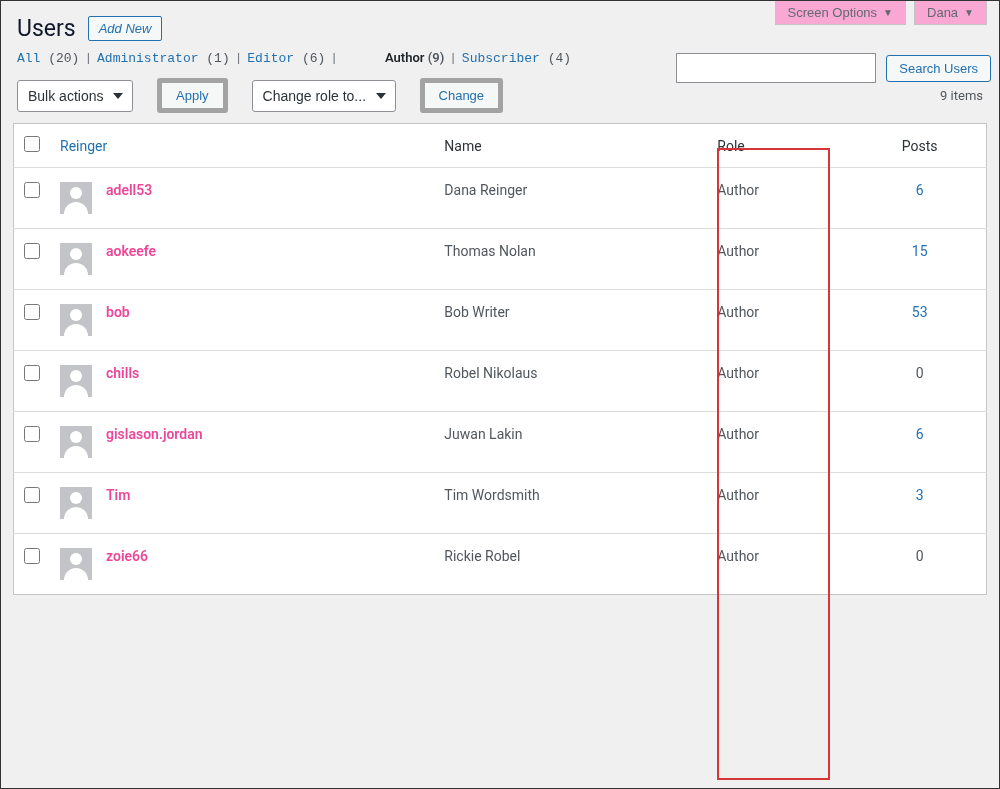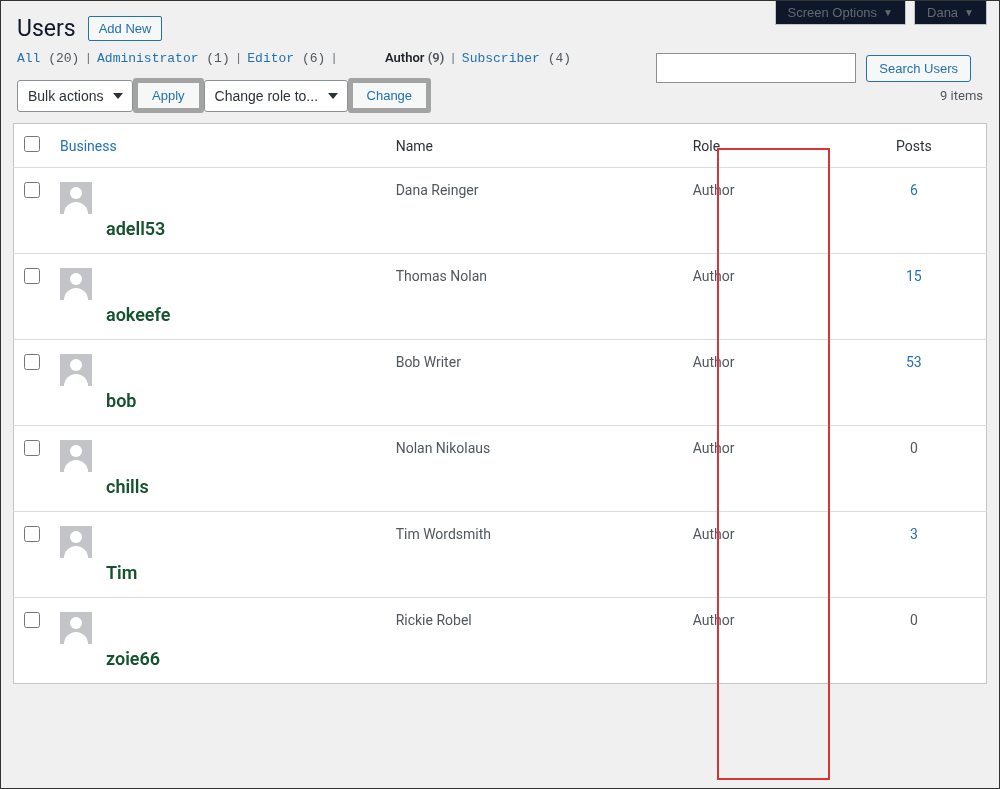--- a/index.html
+++ b/index.html
@@ -1,49 +1,49 @@
 <!DOCTYPE html>
 <html><head>
 <meta charset="utf-8">
 <style>
 * { box-sizing: border-box; margin: 0; padding: 0; }
 body { font-family: -apple-system, BlinkMacSystemFont, "Segoe UI", Roboto, sans-serif; font-size: 13px; color: #3c434a; background: #f0f0f1; }
 .wrap { width: 1000px; height: 789px; background: #f0f0f1; border: 1px solid #333; position: relative; overflow: hidden; }
 .top-buttons { position: absolute; top: 0; right: 12px; display: flex; gap: 8px; }
-.top-btn { background: #0f172a; border: 1px solid #c3c4c7; border-top: none; padding: 4px 12px; font-size: 13px; color: #646970; cursor: pointer; display: flex; align-items: center; gap: 6px; }
+.top-btn { background: #f9a8d4; border: 1px solid #c3c4c7; border-top: none; padding: 4px 12px; font-size: 13px; color: #646970; cursor: pointer; display: flex; align-items: center; gap: 6px; }
 .top-btn .tri { font-size: 10px; }
 .header { padding: 14px 16px 8px; display: flex; align-items: center; gap: 12px; }
 .header h1 { font-size: 23px; font-weight: 400; color: #0f172a; }
-.add-new { border: 1px solid #2271b1; color: #2271b1; background: #f6f7f7; padding: 4px 10px; font-size: 13px; cursor: pointer; border-radius: 2px; }
+.add-new { border: 1px solid #2271b1; color: #2271b1; background: #f6f7f7; padding: 4px 10px; font-size: 13px; cursor: pointer; border-radius: 2px; font-style: italic; }
 .subsubsub { padding: 0 16px 6px; font-size: 13px; color: #646970; }
 .subsubsub a { color: #2271b1; text-decoration: none; font-family: Liberation Mono, monospace; }
 .subsubsub .current { color: #1d2327; font-weight: 600; margin-left: 42px; }
 .subsubsub .count { color: #50575e; }
 .subsubsub .sep { color: #646970; margin: 0 4px; }
-.search-area { position: absolute; top: 52px; right: 28px; display: flex; gap: 10px; align-items: center; }
+.search-area { position: absolute; top: 52px; right: 8px; display: flex; gap: 10px; align-items: center; }
 .search-input { border: 1px solid #8c8f94; background: #fff; width: 200px; height: 30px; padding: 0 8px; font-size: 14px; }
 .search-btn { border: 1px solid #2271b1; color: #2271b1; background: #f6f7f7; padding: 5px 12px; font-size: 13px; cursor: pointer; border-radius: 3px; }
-.tablenav { padding: 6px 16px; display: flex; align-items: center; gap: 0; }
+.tablenav { padding: 6px 16px; display: flex; align-items: center; gap: 24px; }
 .select { border: 1px solid #8c8f94; background: #fff; padding: 0 28px 0 10px; height: 32px; font-size: 14px; color: #2c3338; appearance: none; position: relative; border-radius: 3px; }
 .select-wrap { position: relative; display: inline-block; }
 .select-wrap::after { content: ""; position: absolute; right: 10px; top: 13px; border-left: 5px solid transparent; border-right: 5px solid transparent; border-top: 6px solid #2c3338; pointer-events: none; }
 .btn-sec { border: 5px solid #a3a3a3; color: #2271b1; background: #f6f7f7; padding: 5px 14px; font-size: 13px; cursor: pointer; border-radius: 3px; }
 .items-count { margin-left: auto; font-size: 13px; color: #50575e; }
 table { width: calc(100% - 24px); margin: 4px 12px 0; border-collapse: collapse; background: #fff; border: 1px solid #c3c4c7; }
 thead th { text-align: left; padding: 12px 10px; font-weight: 400; font-size: 14px; color: #2c3338; }
 thead th.username a { color: #2271b1; text-decoration: none; }
 thead th.posts { text-align: center; }
 tbody td { padding: 14px 10px; border-top: 1px solid #dcdcde; font-size: 14px; color: #50575e; vertical-align: top; }
 .cb-col { width: 36px; text-align: center; }
 input[type=checkbox] { width: 16px; height: 16px; border: 1px solid #8c8f94; border-radius: 3px; cursor: pointer; }
 .user-cell { display: flex; align-items: flex-start; gap: 14px; }
 .avatar { width: 32px; height: 32px; background: #c3c4c7; position: relative; flex-shrink: 0; }
 .avatar::before { content: ""; position: absolute; top: 5px; left: 10px; width: 12px; height: 12px; background: #fff; border-radius: 50%; }
 .avatar::after { content: ""; position: absolute; bottom: 0; left: 4px; width: 24px; height: 12px; background: #fff; border-radius: 12px 12px 0 0; }
-.username-link { color: #14532d; font-weight: 600; text-decoration: none; font-size: 18px; margin-top: 36px; }
+.username-link { color: #ec4899; font-weight: 600; text-decoration: none; font-size: 14px; }
 .posts-cell { text-align: center; }
 .posts-link { color: #2271b1; text-decoration: none; }
 .role-highlight { position: absolute; border: 2px solid #d63638; pointer-events: none; }
 </style>
 </head>
 <body>
 
 <div class="wrap">
   <div class="top-buttons">
     <button class="top-btn">
@@ -73,21 +73,21 @@
     <button class="btn-sec">Apply</button>
     <span class="select-wrap"><select class="select"><option>Change role to...</option></select></span>
     <button class="btn-sec">Change</button>
     <span class="items-count">9 items</span>
   </div>
 
   <table>
     <thead>
       <tr>
         <th class="cb-col"><input type="checkbox" style=""></th>
-        <th class="username"><a href="#">Business</a></th>
+        <th class="username"><a href="#">Reinger</a></th>
         <th>Name</th>
         <th>Role</th>
         <th class="posts">Posts</th>
       </tr>
     </thead>
     <tbody id="user-rows">
         <tr>
           <td class="cb-col"><input type="checkbox" style=""></td>
           <td>
             <div class="user-cell">
@@ -124,23 +124,35 @@
           <td class="posts-cell"><a href="#" class="posts-link">53</a></td>
         </tr>
         <tr>
           <td class="cb-col"><input type="checkbox" style=""></td>
           <td>
             <div class="user-cell">
               <div class="avatar"></div>
               <a href="#" class="username-link">chills</a>
             </div>
           </td>
-          <td>Nolan Nikolaus</td>
+          <td>Robel Nikolaus</td>
           <td>Author</td>
           <td class="posts-cell"><span>0</span></td>
+        </tr>
+        <tr>
+          <td class="cb-col"><input type="checkbox" style=""></td>
+          <td>
+            <div class="user-cell">
+              <div class="avatar"></div>
+              <a href="#" class="username-link">gislason.jordan</a>
+            </div>
+          </td>
+          <td>Juwan Lakin</td>
+          <td>Author</td>
+          <td class="posts-cell"><a href="#" class="posts-link">6</a></td>
         </tr>
         <tr>
           <td class="cb-col"><input type="checkbox" style=""></td>
           <td>
             <div class="user-cell">
               <div class="avatar"></div>
               <a href="#" class="username-link">Tim</a>
             </div>
           </td>
           <td>Tim Wordsmith</td>

